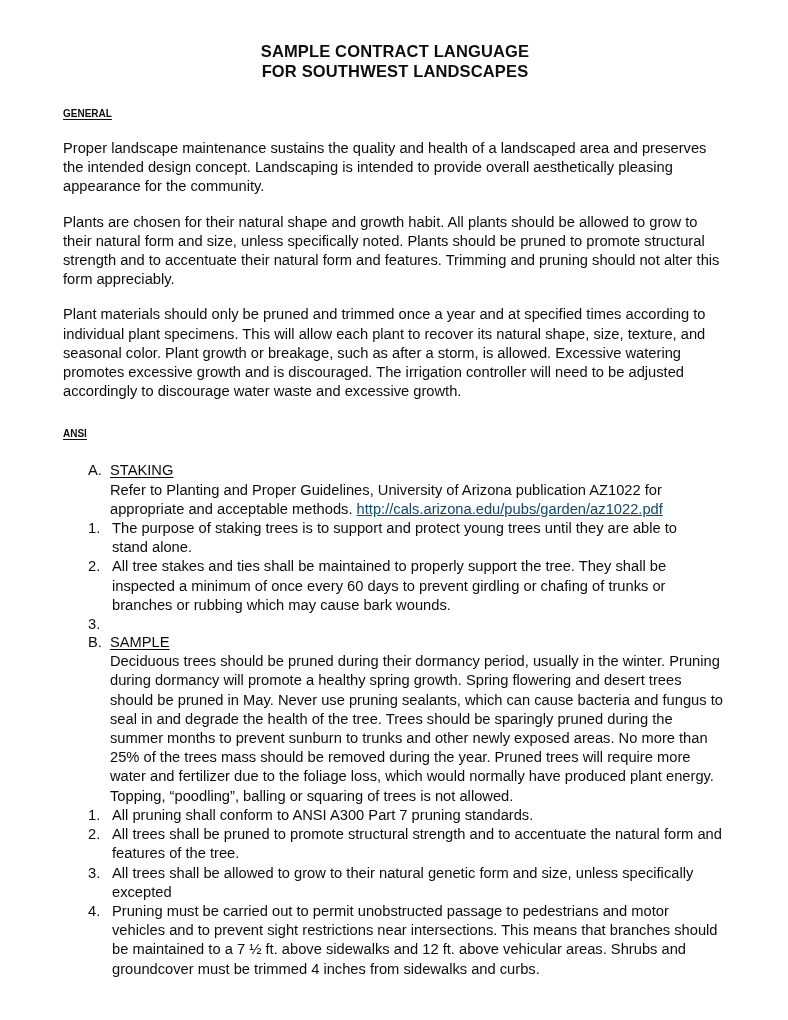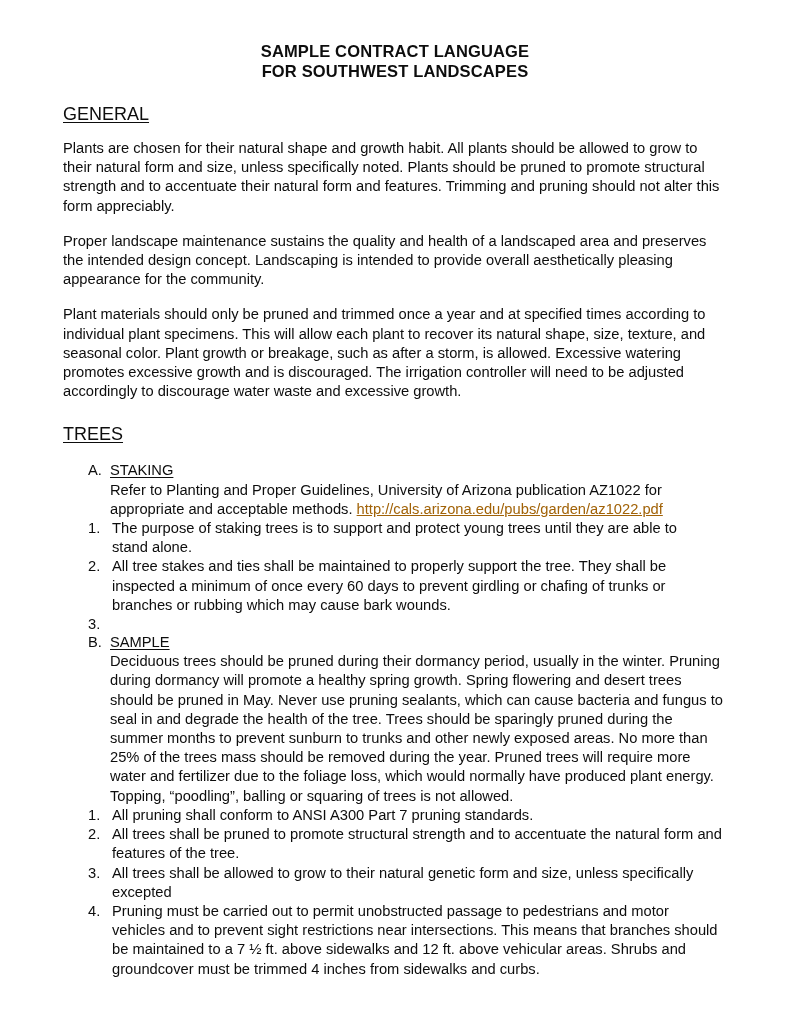--- a/index.html
+++ b/index.html
@@ -31,23 +31,24 @@
     font-weight: bold;
     font-size: 16.5px;
     line-height: 19.5px;
     letter-spacing: 0.15px;
     margin: 0 0 0 0;
   }
   .doc-title .tline { display: block; }
 
   
   .section-heading {
-    font-size: 18px;
+    font-size: 10px;
     line-height: 18px;
     margin: 24px 0 0 0;
+    font-weight: bold;
   }
   .section-heading .u {
     text-decoration: underline;
     text-underline-offset: 2px;
   }
 
   
   .para {
     font-size: 14.7px;
     line-height: 19.2px;
@@ -76,21 +77,21 @@
     text-decoration: underline;
     text-underline-offset: 2px;
   }
   .alpha-body {
     font-size: 14.7px;
     line-height: 19.2px;
     padding-left: 22px;
     max-width: 620px;
   }
   .alpha-body .link {
-    color: #a16207;
+    color: #0c4a6e;
     text-decoration: underline;
     text-underline-offset: 1px;
   }
 
   
   ol.num-list {
     list-style: none;
     margin: 0;
     padding: 0;
   }
@@ -125,26 +126,26 @@
 
   <h1 class="doc-title">
     <span class="tline">SAMPLE CONTRACT LANGUAGE</span>
     <span class="tline">FOR SOUTHWEST LANDSCAPES</span>
   </h1>
 
   <div class="section-heading">
     <span class="u">GENERAL</span>
   </div>
 
+  <p class="para">Proper landscape maintenance sustains the quality and health of a landscaped area and preserves the intended design concept.  Landscaping is intended to provide overall aesthetically pleasing appearance for the community.</p>
   <p class="para">Plants are chosen for their natural shape and growth habit.  All plants should be allowed to grow to their natural form and size, unless specifically noted.  Plants should be pruned to promote structural strength and to accentuate their natural form and features.  Trimming and pruning should not alter this form appreciably.</p>
-  <p class="para">Proper landscape maintenance sustains the quality and health of a landscaped area and preserves the intended design concept.  Landscaping is intended to provide overall aesthetically pleasing appearance for the community.</p>
   <p class="para">Plant materials should only be pruned and trimmed once a year and at specified times according to individual plant specimens.  This will allow each plant to recover its natural shape, size, texture, and seasonal color.  Plant growth or breakage, such as after a storm, is allowed.  Excessive watering promotes excessive growth and is discouraged.  The irrigation controller will need to be adjusted accordingly to discourage water waste and excessive growth.</p>
 
   <div class="section-heading">
-    <span class="u">TREES</span>
+    <span class="u">ANSI</span>
   </div>
 
   <div class="alpha-block">
     <div class="alpha-head">
       <span class="alpha-marker">A.</span>
       <span class="u">STAKING</span>
     </div>
     <div class="alpha-body">
       <span>Refer to Planting and Proper Guidelines, University of Arizona publication AZ1022 for appropriate and acceptable methods.  </span><a class="link" href="#">http://cals.arizona.edu/pubs/garden/az1022.pdf</a>
     </div>

